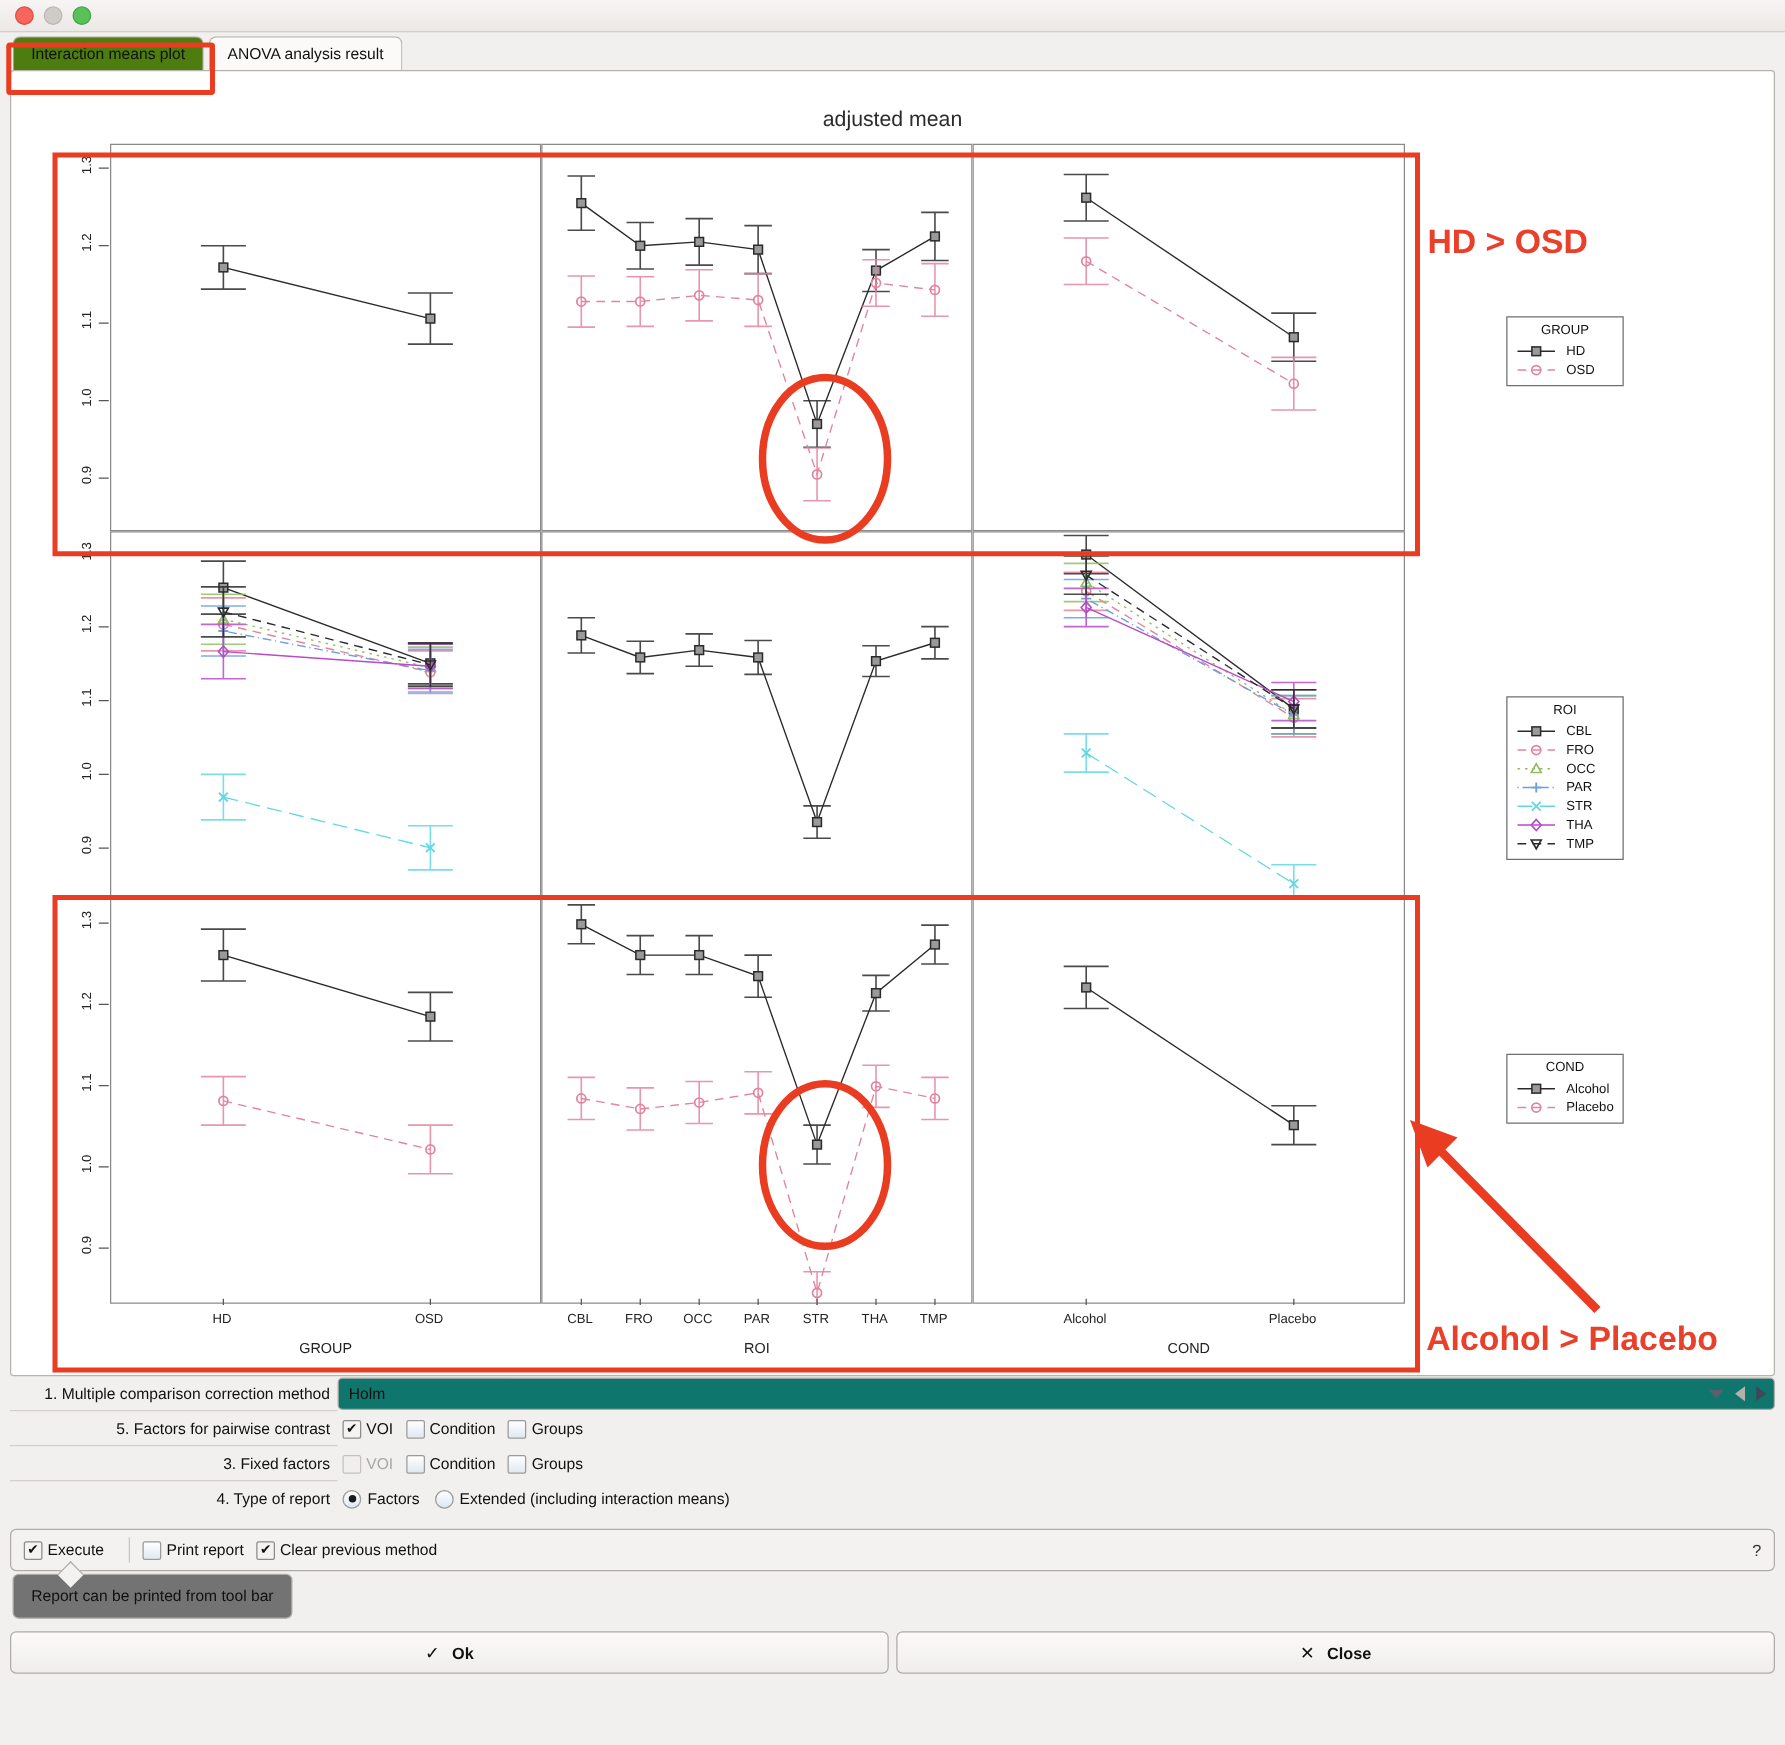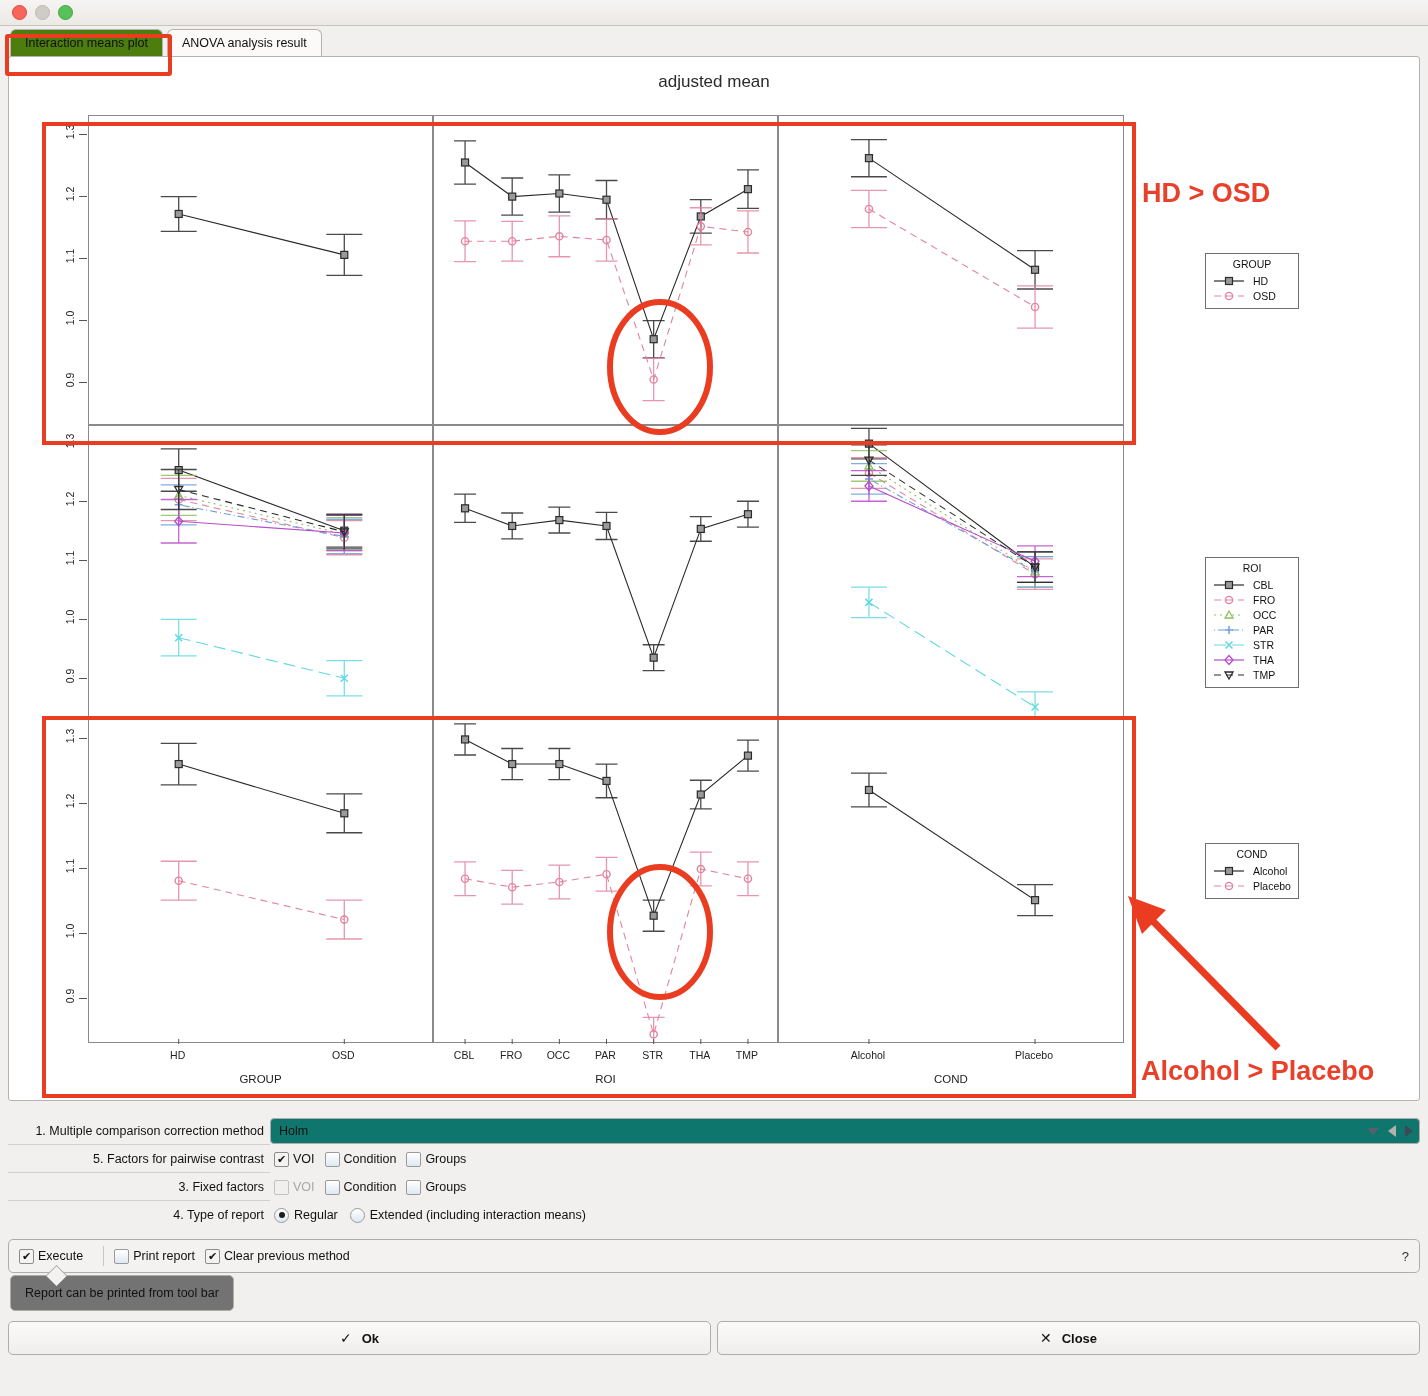--- a/index.html
+++ b/index.html
@@ -65,21 +65,21 @@
   .plotcard{
     margin:0 8px;
     height:1043px;
     background:#ffffff;
     border:1px solid #b6b2ae;
     border-radius:3px;
     position:relative;
     overflow:hidden;
   }
   .plot-title{
-    position:absolute;top:15px;left:0;right:0;
+    position:absolute;top:29px;left:0;right:0;
     text-align:center;font-size:17px;color:#2b2b2b;
   }
   .panelgrid{
     position:absolute;
     left:79px;top:58px;
     width:1036px;height:928px;
   }
   .panel{
     position:absolute;
     border:1px solid #8a8a8a;
@@ -119,21 +119,21 @@
   
   .annot-rect{
     position:absolute;border:4px solid #ea3c21;pointer-events:none;z-index:20;
   }
   .annot-text{
     position:absolute;color:#e8402a;font-weight:bold;z-index:21;white-space:nowrap;
   }
   .annot-ellipse{position:absolute;pointer-events:none;z-index:22;}
   
   .controls{
-    margin:16px 8px 0 8px;
+    margin:0 8px 0 8px;
     padding:0;
   }
   .ctl-row{
     display:flex;align-items:center;
     height:28px;
   }
   .ctl-label{
     text-align:right;
     font-size:12.5px;color:#111;
     padding-right:6px;
@@ -681,21 +681,21 @@
     </div>
   </div>
 
   <div class="ctl-row">
     <div class="ctl-label plain">4. Type of report</div>
     <div style="display:flex;align-items:center;padding-left:4px;">
       <span class="radio">
         <span class="rbox">
             <span class="inner"></span>
           </span>
-        <span>Regular</span>
+        <span>Factors</span>
       </span>
       <span class="radio">
         <span class="rbox"></span>
         <span>Extended (including interaction means)</span>
       </span>
     </div>
   </div>
 </div>
 
 

